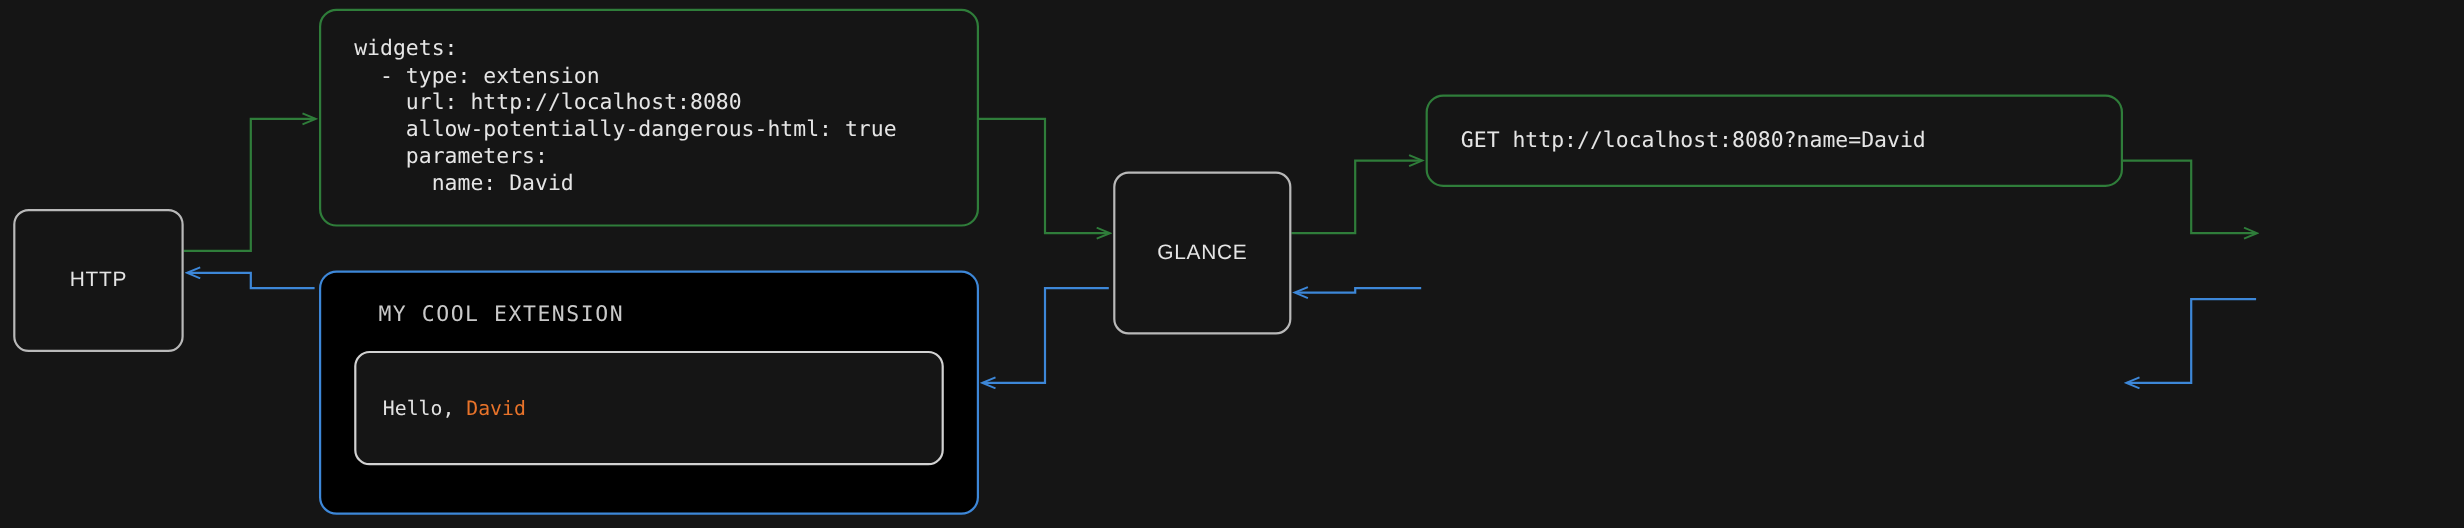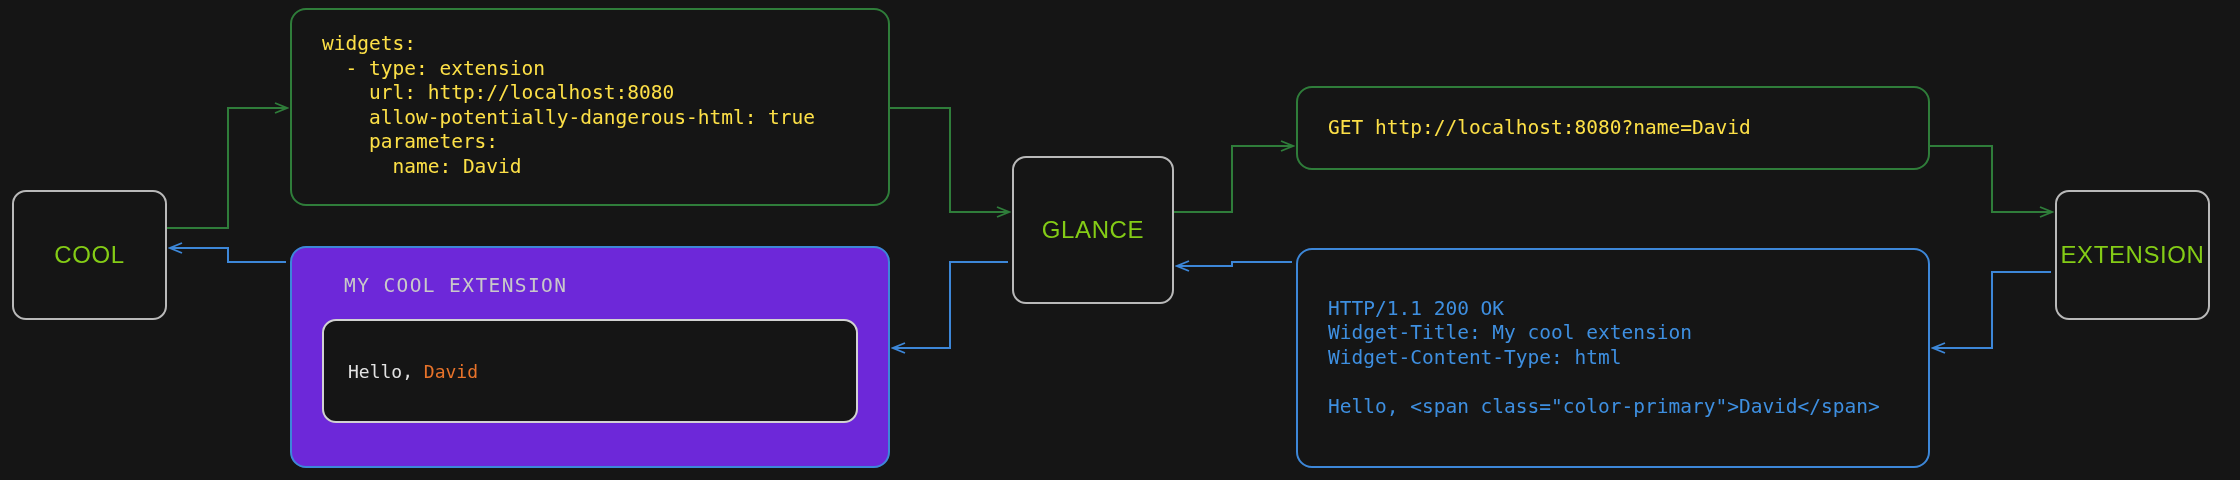--- a/index.html
+++ b/index.html
@@ -32,43 +32,43 @@
     box-sizing: border-box;
     border-radius: 14px;
     border: 2px solid #b9b9b9;
     background: #151515;
     display: flex;
     align-items: center;
     justify-content: center;
   }
   .node-label {
     font-family: "Liberation Sans", sans-serif;
-    font-size: 24px;
-    color: #84cc16;
+    font-size: 19px;
+    color: #e5e5e5;
     letter-spacing: 0.6px;
   }
 
   .codebox {
     position: absolute;
     box-sizing: border-box;
     border-radius: 16px;
     background: #151515;
     padding: 22px 30px;
   }
   .codebox.green { border: 2px solid #2f7d3a; }
   .codebox.blue  { border: 2px solid #3d87d8; }
 
   .code {
     font-family: "DejaVu Sans Mono", monospace;
     font-size: 19.5px;
     line-height: 24.5px;
     white-space: pre;
     margin: 0;
   }
-  .code.green { color: #fde047; }
+  .code.green { color: #e5e5e5; }
   .code.blue  { color: #3e8fe0; }
 
   
   #node-user   { left: 12px;   top: 190px; width: 155px; height: 130px; }
   #node-glance { left: 1012px; top: 156px; width: 162px; height: 148px; }
   #node-ext    { left: 2055px; top: 190px; width: 155px; height: 130px; }
 
   
   #box-yaml {
     left: 290px; top: 8px; width: 600px; height: 198px;
@@ -84,21 +84,21 @@
   #box-http {
     left: 1296px; top: 248px; width: 634px; height: 220px;
     display: flex; align-items: center;
   }
 
   
   #box-widget {
     left: 290px; top: 246px; width: 600px; height: 222px;
     border: 2px solid #3d87d8;
     border-radius: 16px;
-    background: #6d28d9;
+    background: #000000;
     box-sizing: border-box;
     position: absolute;
     padding: 26px 30px;
   }
   #widget-title {
     font-family: "DejaVu Sans Mono", monospace;
     font-size: 19.5px;
     letter-spacing: 1.4px;
     color: #c9c9c9;
     margin: 0 0 22px 22px;
@@ -163,51 +163,41 @@
     <g>
       <path d="M1008,262 L950,262 L950,348 L894,348" fill="none" stroke="#3d87d8" stroke-width="2" marker-end="url(#ah-blue)"></path>
     </g>
 
     <g>
       <path d="M286,262 L228,262 L228,248 L171,248" fill="none" stroke="#3d87d8" stroke-width="2" marker-end="url(#ah-blue)"></path>
     </g>
   </svg>
 
   <div class="node" id="node-user">
-    <span class="node-label">COOL</span>
+    <span class="node-label">HTTP</span>
   </div>
 
   <div class="node" id="node-glance">
     <span class="node-label">GLANCE</span>
   </div>
 
-  <div class="node" id="node-ext">
-    <span class="node-label">EXTENSION</span>
-  </div>
 
   <div class="codebox green" id="box-yaml">
     <pre class="code green">widgets:
   - type: extension
     url: http://localhost:8080
     allow-potentially-dangerous-html: true
     parameters:
       name: David</pre>
   </div>
 
   <div class="codebox green" id="box-get">
     <pre class="code green">GET http://localhost:8080?name=David</pre>
   </div>
 
-  <div class="codebox blue" id="box-http">
-    <pre class="code blue">HTTP/1.1 200 OK
-Widget-Title: My cool extension
-Widget-Content-Type: html
-
-Hello, &lt;span class="color-primary"&gt;David&lt;/span&gt;</pre>
-  </div>
 
   <div id="box-widget">
     <div id="widget-title">MY COOL EXTENSION</div>
     <div id="widget-card">
       <div class="body"><span>Hello, </span><span class="accent-name">David</span></div>
     </div>
   </div>
 
 </div>
 

